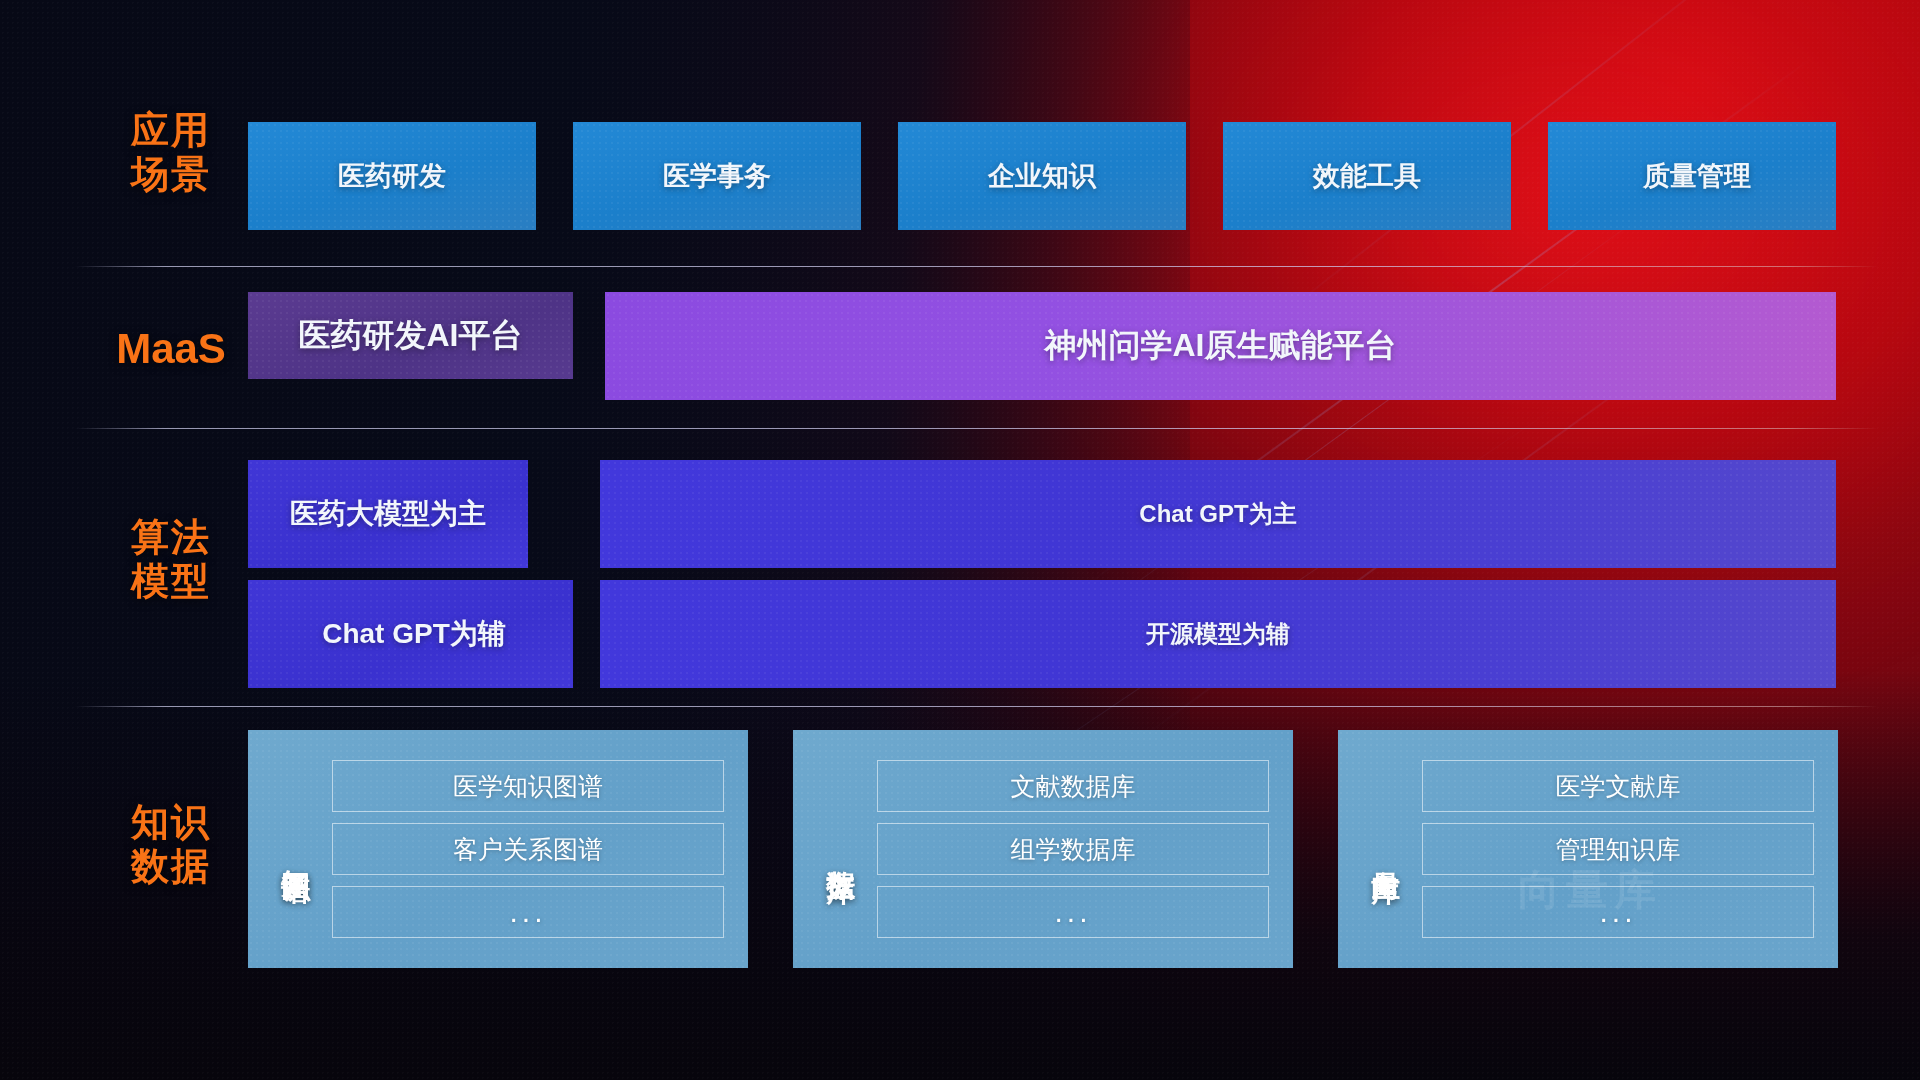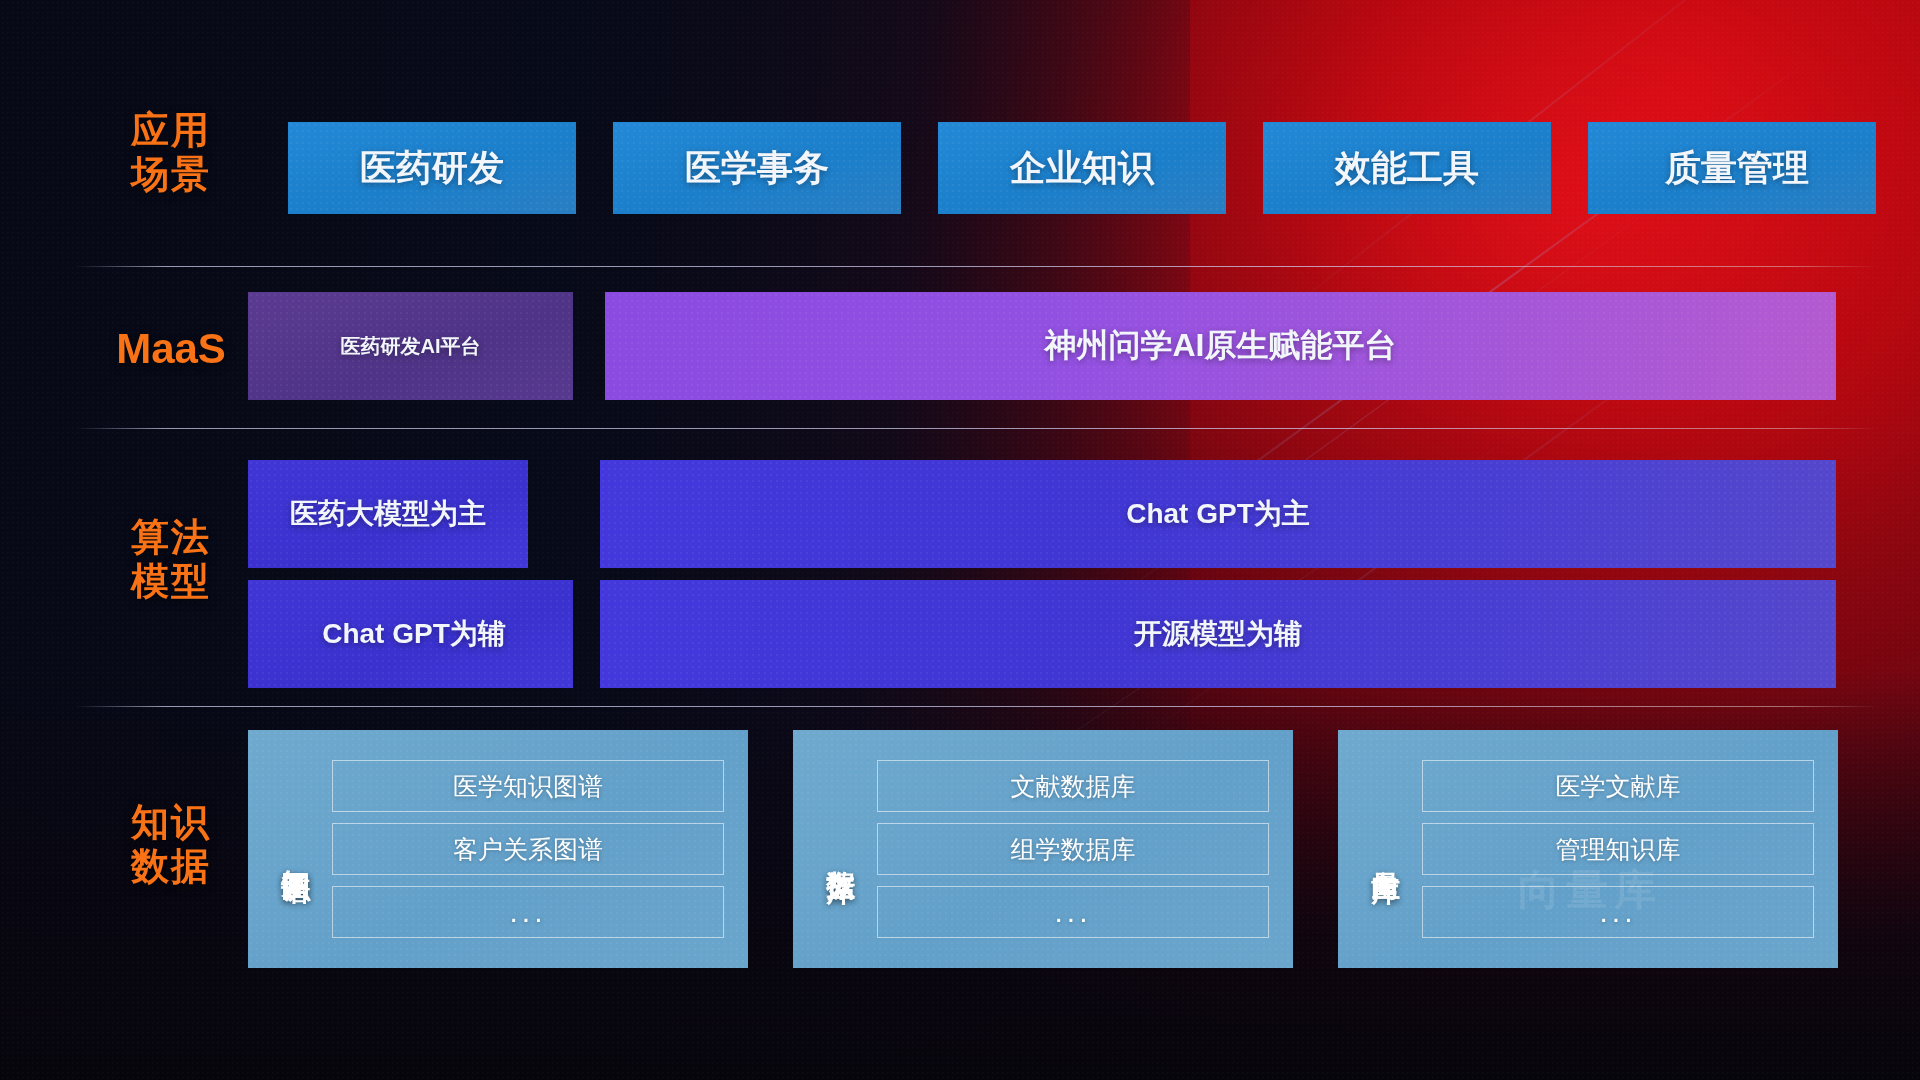--- a/index.html
+++ b/index.html
@@ -76,33 +76,33 @@
   }
   .cellbox .sheen{
     position:absolute; inset:0;
     background-image:radial-gradient(rgba(255,255,255,0.10) 1px, transparent 1px);
     background-size:6px 6px;
     opacity:.5; pointer-events:none;
   }
   .cellbox span{ position:relative; z-index:1; }
 
   
-  .app-tile{ top:122px; height:92px; font-size:36px;
-    background:linear-gradient(165deg,#2389d6 0%,#1b7fcb 55%,#2a7ec2 100%);margin-left:40px; }
-
-  
-  .maas-left{ top:292px; height:108px; font-size:20px;
+  .app-tile{ top:122px; height:108px; font-size:27px;
+    background:linear-gradient(165deg,#2389d6 0%,#1b7fcb 55%,#2a7ec2 100%); }
+
+  
+  .maas-left{ top:292px; height:87px; font-size:32px;
     background:linear-gradient(160deg,#5b3b91 0%,#4e3386 60%,#573a8f 100%); }
   .maas-right{ top:292px; height:108px; font-size:32px;
     background:linear-gradient(100deg,#8b4ae0 0%,#9250e2 35%,#a356d9 70%,#b45ad0 100%); }
 
   
   .alg-left{ font-size:28px;
     background:linear-gradient(160deg,#4036d6 0%,#3a31cf 60%,#4238d8 100%); }
-  .alg-right{ font-size:28px;
+  .alg-right{ font-size:24px;
     background:linear-gradient(100deg,#4238dc 0%,#4036d4 40%,#4a3fd2 75%,#5548cc 100%); }
   .alg-r1{ top:460px; height:108px; }
   .alg-r2{ top:580px; height:108px; }
 
   
   .kpanel{
     position:absolute; top:730px; height:238px;
     background:linear-gradient(150deg,#6fa9ce 0%,#63a0c9 55%,#6aa5cc 100%);
     display:flex; align-items:stretch; overflow:hidden;
   }

